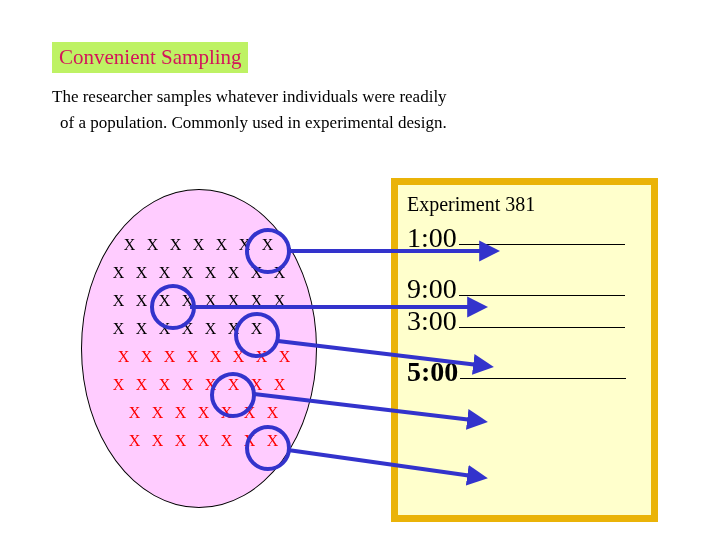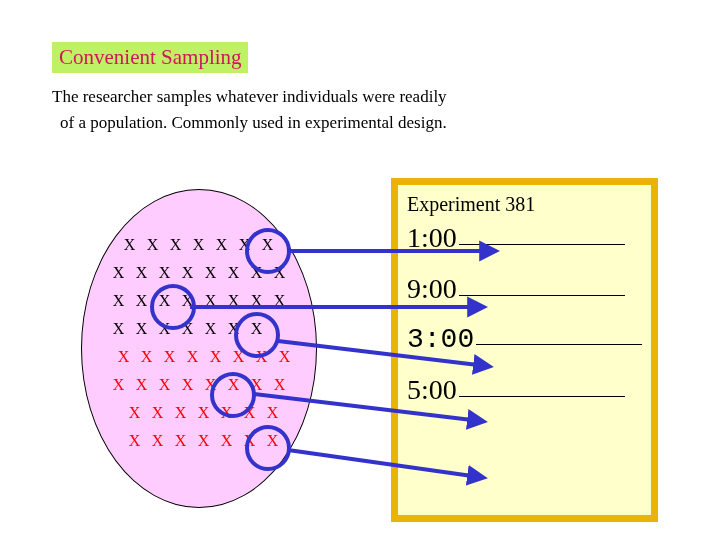--- a/index.html
+++ b/index.html
@@ -185,24 +185,24 @@
   <div id="notes-card">
     <div id="notes-inner">
       <div class="note-line note-head">Experiment 381</div>
 
       <div class="slot" style="margin-top:4px;">
         <span class="slot-label">1:00</span><span class="slot-rule"></span>
       </div>
       <div class="slot" style="margin-top:19px;">
         <span class="slot-label">9:00</span><span class="slot-rule"></span>
       </div>
-      <div class="slot" style="margin-top:19px;font-family:Liberation Mono, monospace;">
+      <div class="slot" style="">
         <span class="slot-label">3:00</span><span class="slot-rule"></span>
       </div>
-      <div class="slot" style="margin-top:19px;">
+      <div class="slot" style="margin-top:19px;font-weight:bold;">
         <span class="slot-label">5:00</span><span class="slot-rule"></span>
       </div>
     </div>
   </div>
 
   <svg id="arrow-layer" viewBox="0 0 719 539">
     <defs>
       <marker id="ah" markerWidth="6" markerHeight="6" refX="1.2" refY="3" orient="auto" markerUnits="strokeWidth">
         <path d="M0,0.4 L5.2,3 L0,5.6 Z" fill="#3333cc"></path>
       </marker>

